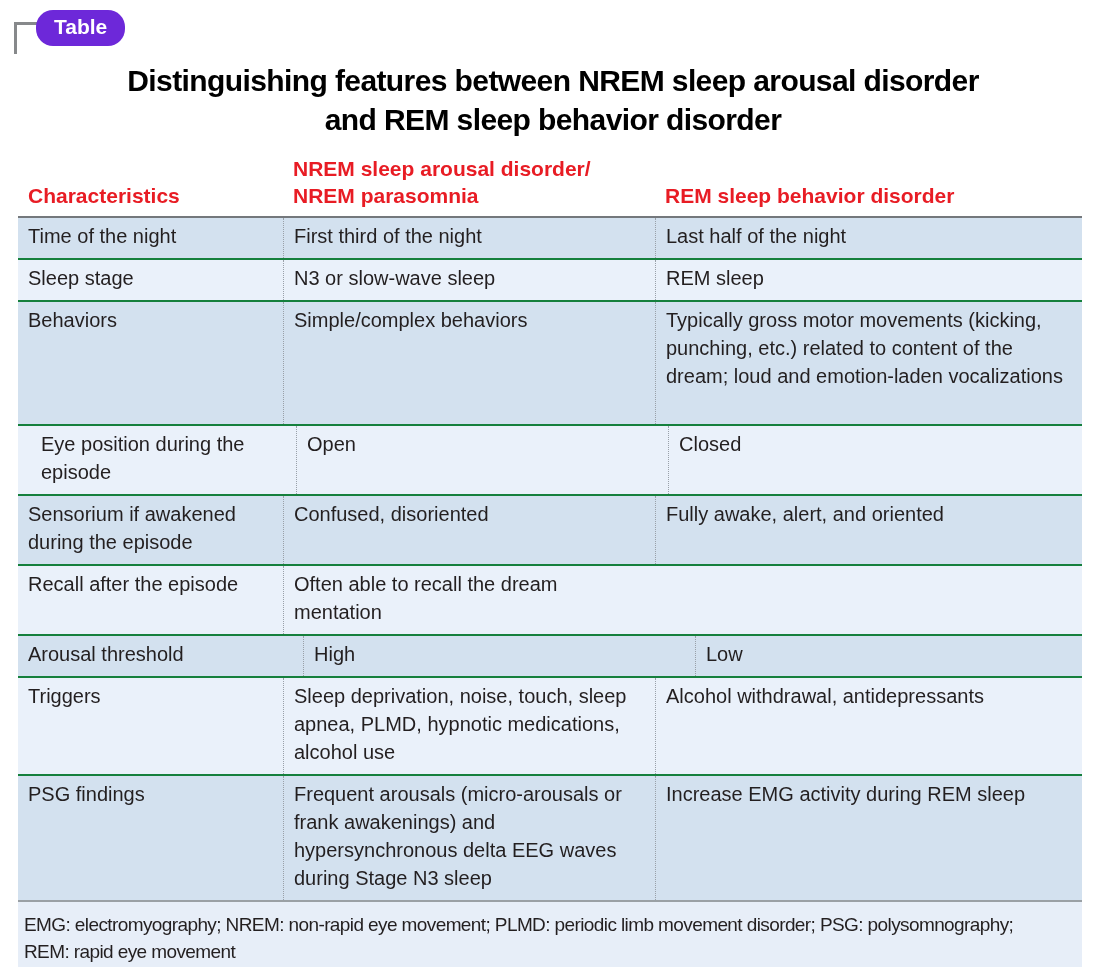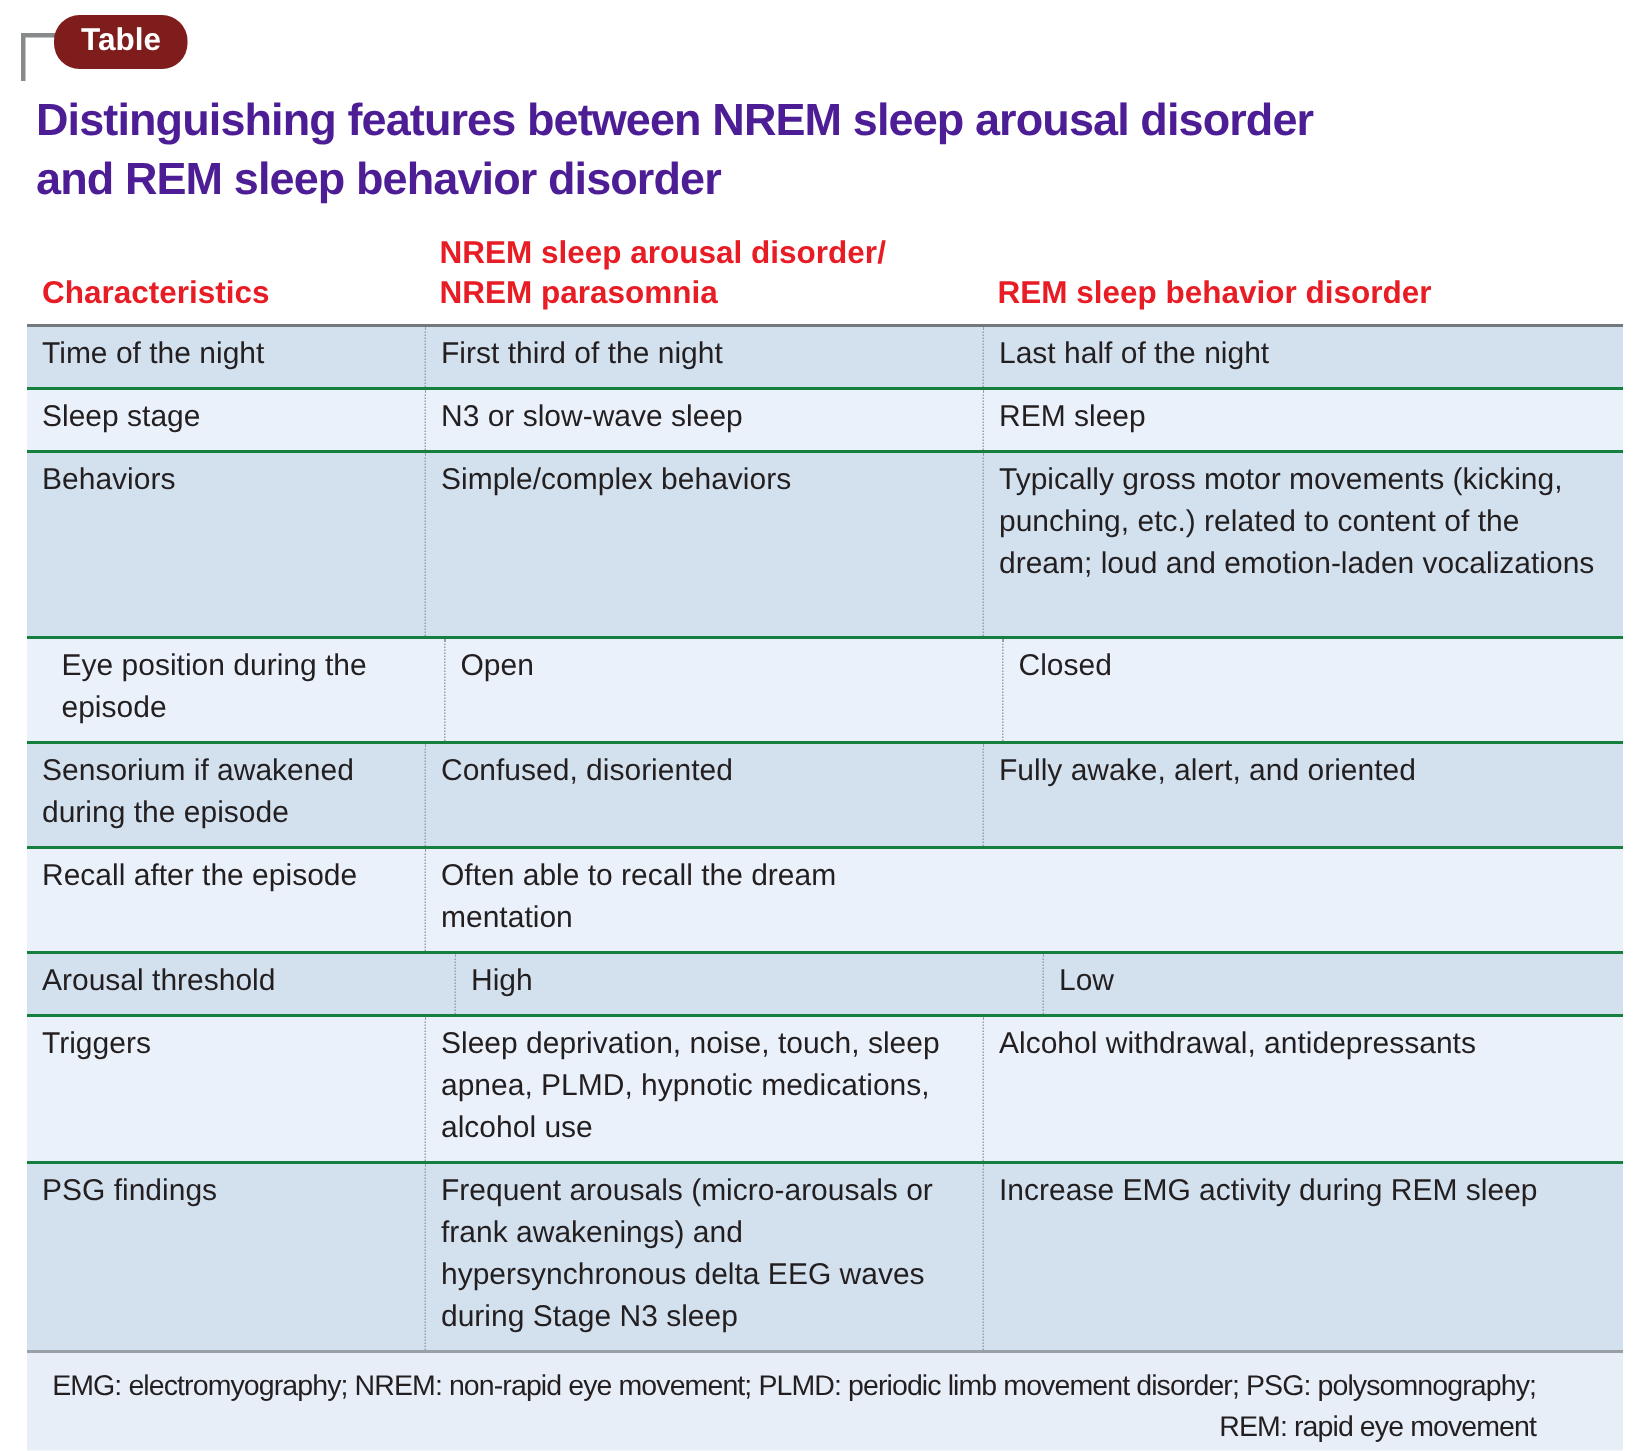--- a/index.html
+++ b/index.html
@@ -15,30 +15,31 @@
 
   
   .bracket {
     position: absolute; left: 14px; top: 22px;
     width: 36px; height: 32px;
     border-left: 3px solid #87898b;
     border-top: 3px solid #87898b;
   }
   .badge {
     position: relative; display: inline-block; margin-left: 18px;
-    background: #7f1d1d; color: #ffffff;
+    background: #6d28d9; color: #ffffff;
     font-weight: bold; font-size: 21px;
     padding: 5px 18px 7px 18px; border-radius: 17px;
   }
 
   .title {
     margin: 15px 0 0 6px;
     font-size: 30px; line-height: 39px;
     font-weight: bold; letter-spacing: -0.6px;
-    color: #4c1d95;
+    color: #000000;
+    text-align: center;
   }
 
   
   .grid { display: grid; grid-template-columns: 265px 372px 427px; width: 1064px; }
   .thead {
     margin-top: 16px;
     align-items: end;
     color: #e81c24; font-weight: bold;
     font-size: 21px; line-height: 27px;
     padding-bottom: 7px;
@@ -70,21 +71,20 @@
     width: 1064px;
     border-top: 2px solid #9aa0a5;
     background: #e7eef8;
     padding: 9px 30px 12px 6px;
   }
   .abbrev {
     font-size: 19px; line-height: 27px;
     letter-spacing: -0.6px;
     max-width: 1000px;
     color: #231f20;
-    text-align: right;
   }
 </style>
 </head>
 <body>
 
 <div class="page">
 
   <div class="bracket"></div>
   <span class="badge">Table</span>
 

